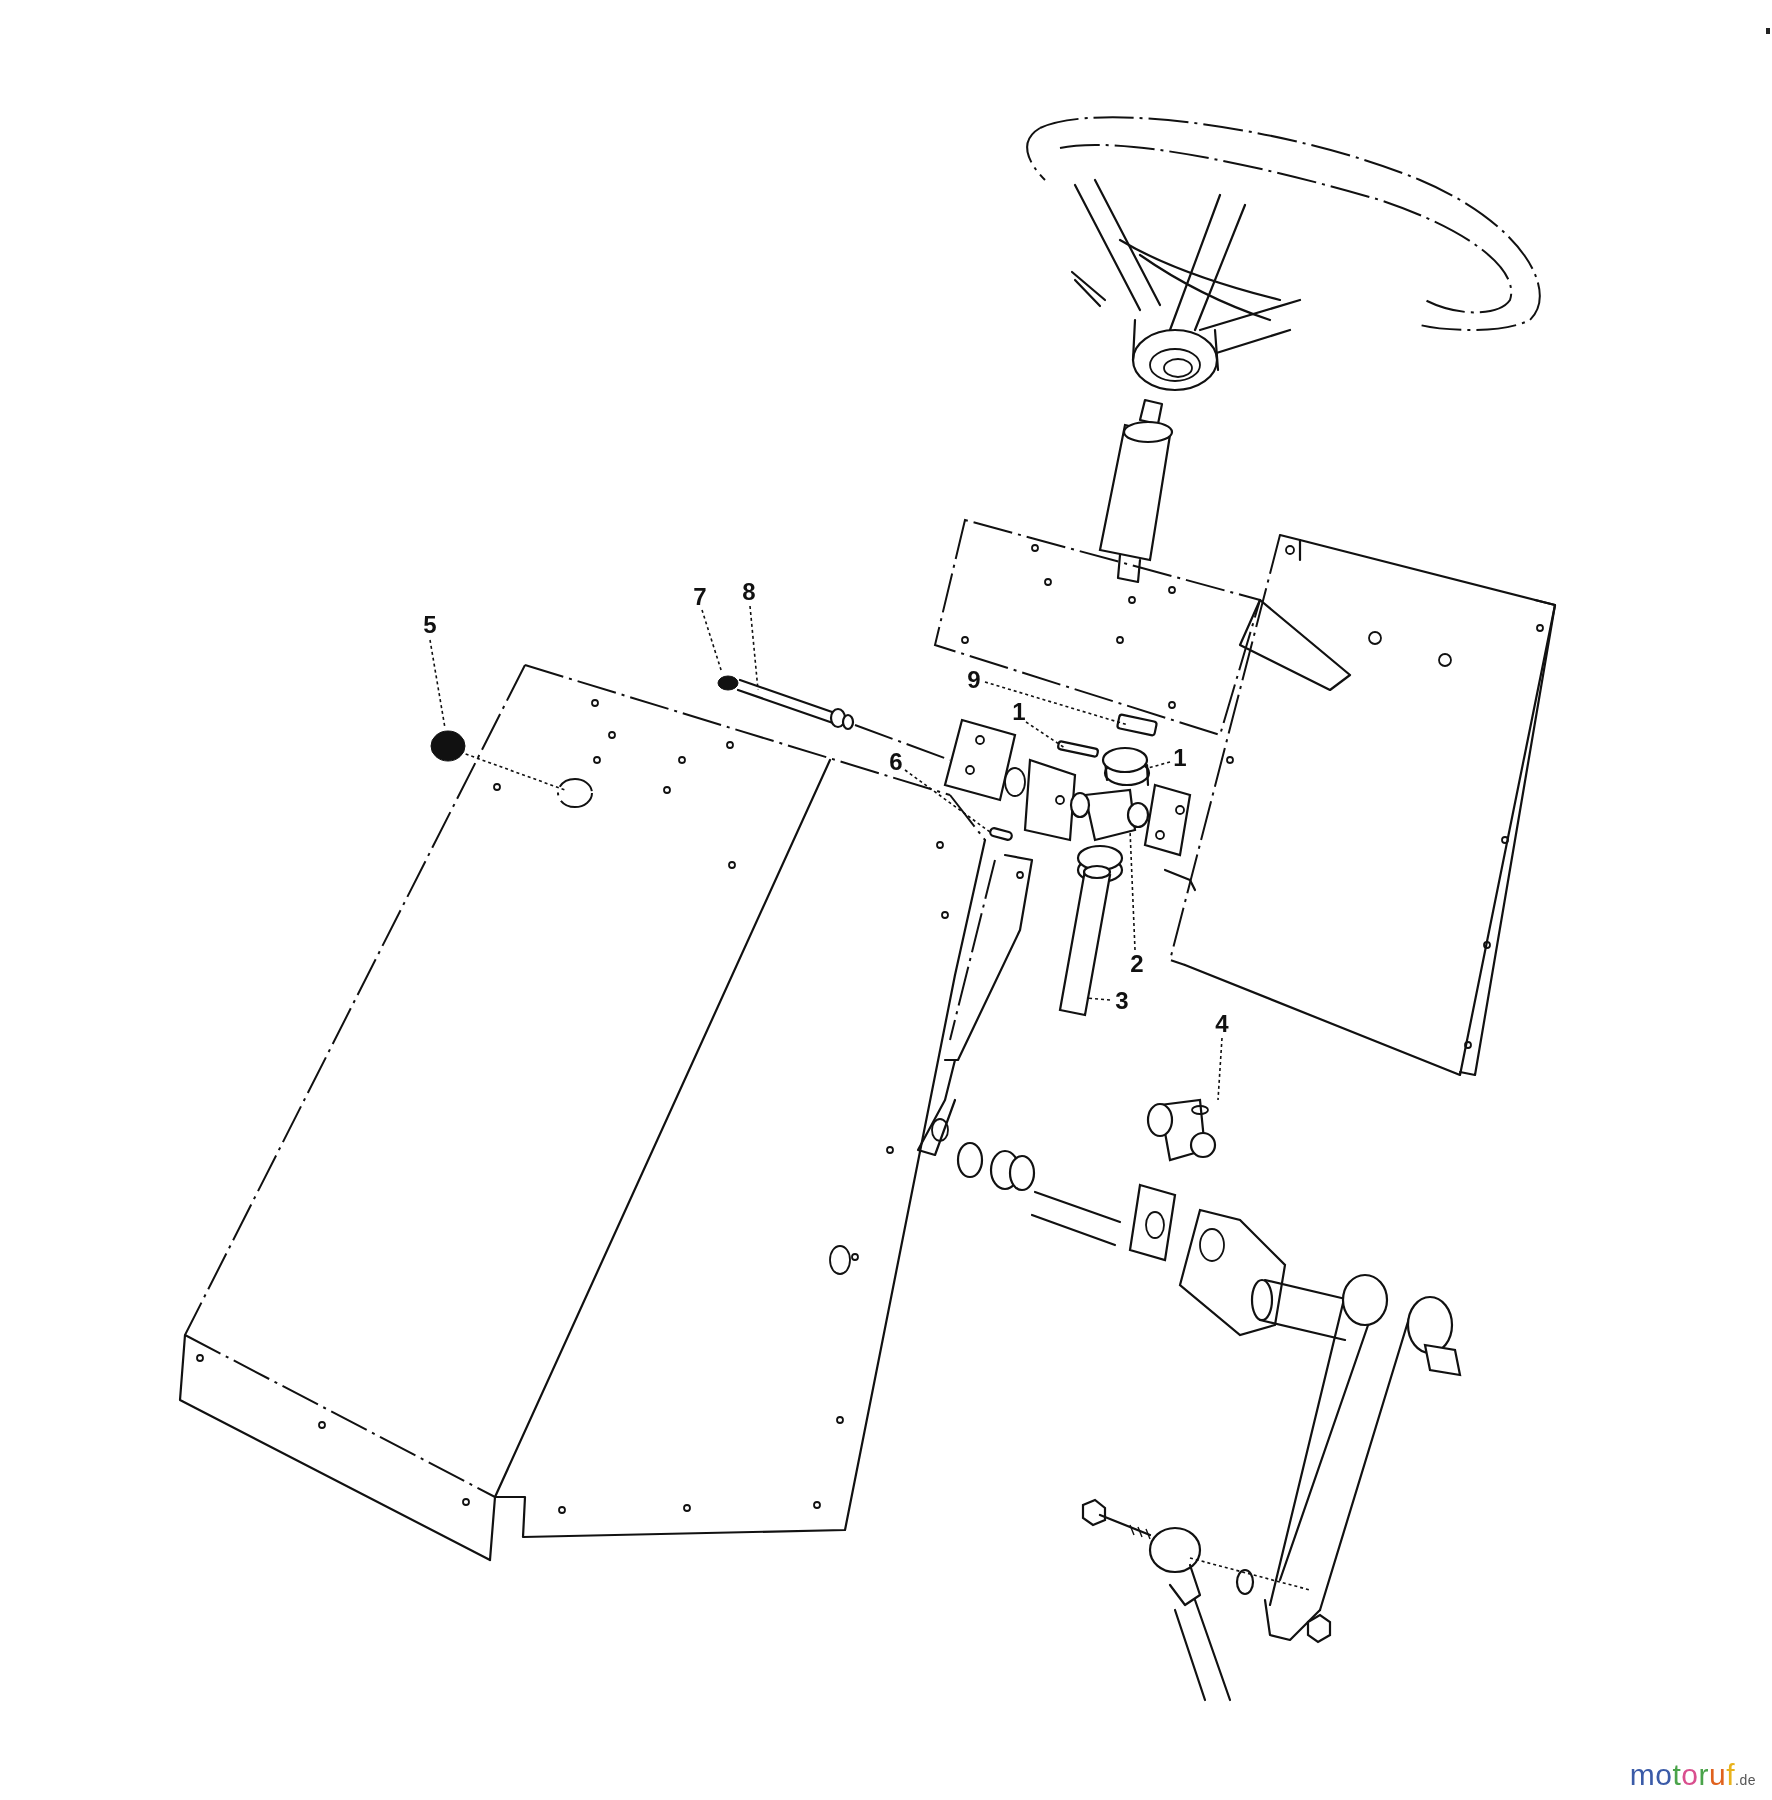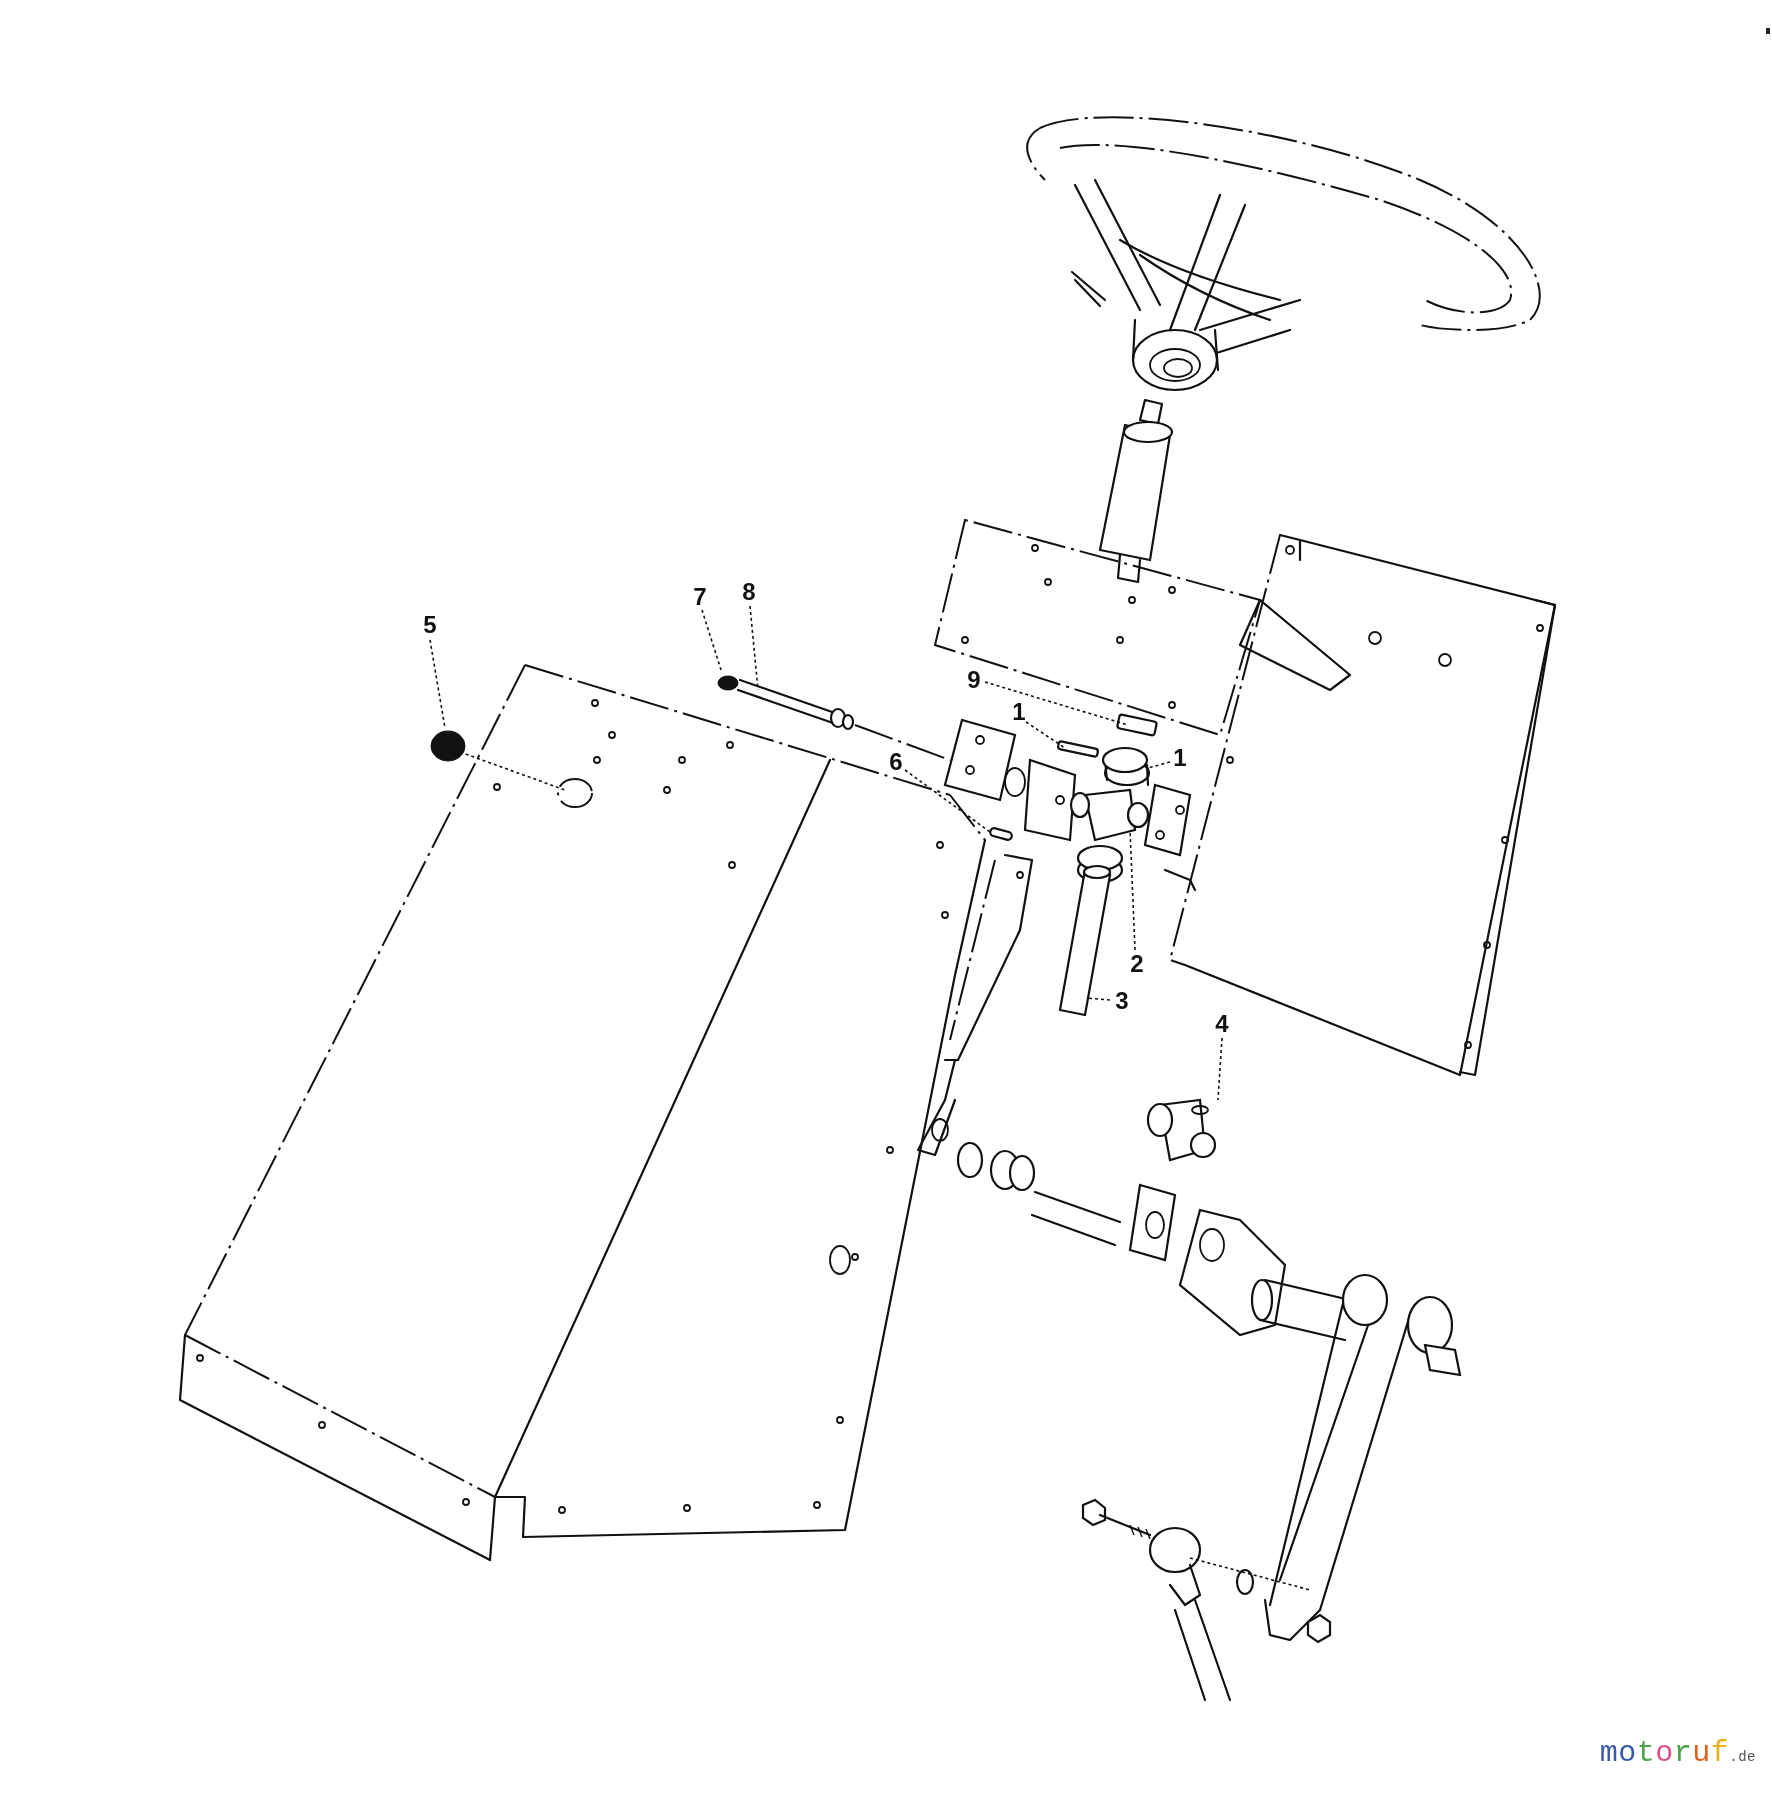--- a/index.html
+++ b/index.html
@@ -6,21 +6,21 @@
   body { width: 1772px; height: 1800px; position: relative; overflow: hidden; font-family: "Liberation Sans", sans-serif; }
   #diagram { position: absolute; left: 0; top: 0; width: 1772px; height: 1800px; }
   .ln { fill: none; stroke: #111; stroke-width: 2.2; stroke-linecap: round; stroke-linejoin: round; }
   .dash { fill: none; stroke: #111; stroke-width: 2; stroke-dasharray: 40 6 3 6; }
   .thin { fill: none; stroke: #111; stroke-width: 1.4; }
   .lead { fill: none; stroke: #111; stroke-width: 1.6; stroke-dasharray: 3 3; }
   .solid { fill: #111; stroke: #111; }
   .fillw { fill: #fff; stroke: #111; stroke-width: 2.2; }
   .hole { fill: none; stroke: #111; stroke-width: 1.8; }
   .callout { position: absolute; font-family: "Liberation Sans", sans-serif; font-weight: bold; font-size: 24px; color: #111; line-height: 1; transform: translate(-50%, -50%); }
-  .watermark { position: absolute; right: 16px; bottom: 30px; font-family: Liberation Mono, monospace; font-size: 30px; letter-spacing: 0.5px; }
+  .watermark { position: absolute; right: 16px; bottom: 8px; font-family: Liberation Sans, sans-serif; font-size: 30px; letter-spacing: 0.5px; }
   .watermark span { display: inline-block; }
   .wm-tld { font-size: 14px; color: #555; }
   .corner-dot { position: absolute; left: 1766px; top: 28px; width: 4px; height: 6px; background: #222; }
 </style>
 </head>
 <body>
 
 <svg id="diagram" viewBox="0 0 1772 1800" xmlns="http://www.w3.org/2000/svg">
 
   <g>

